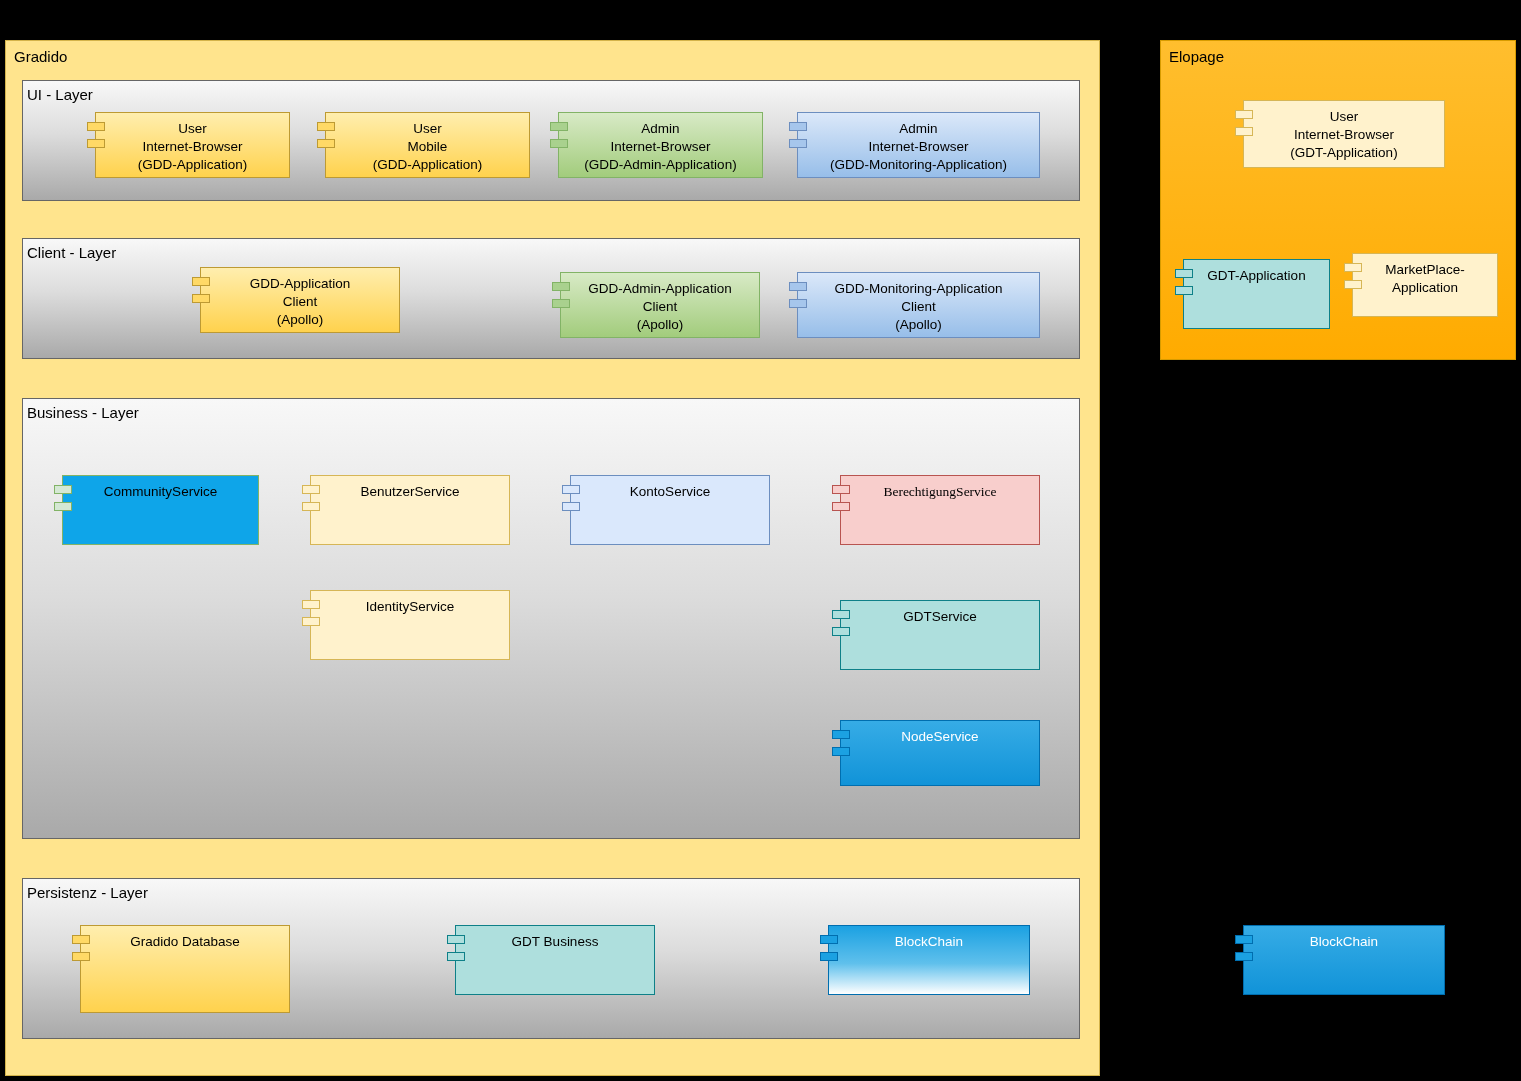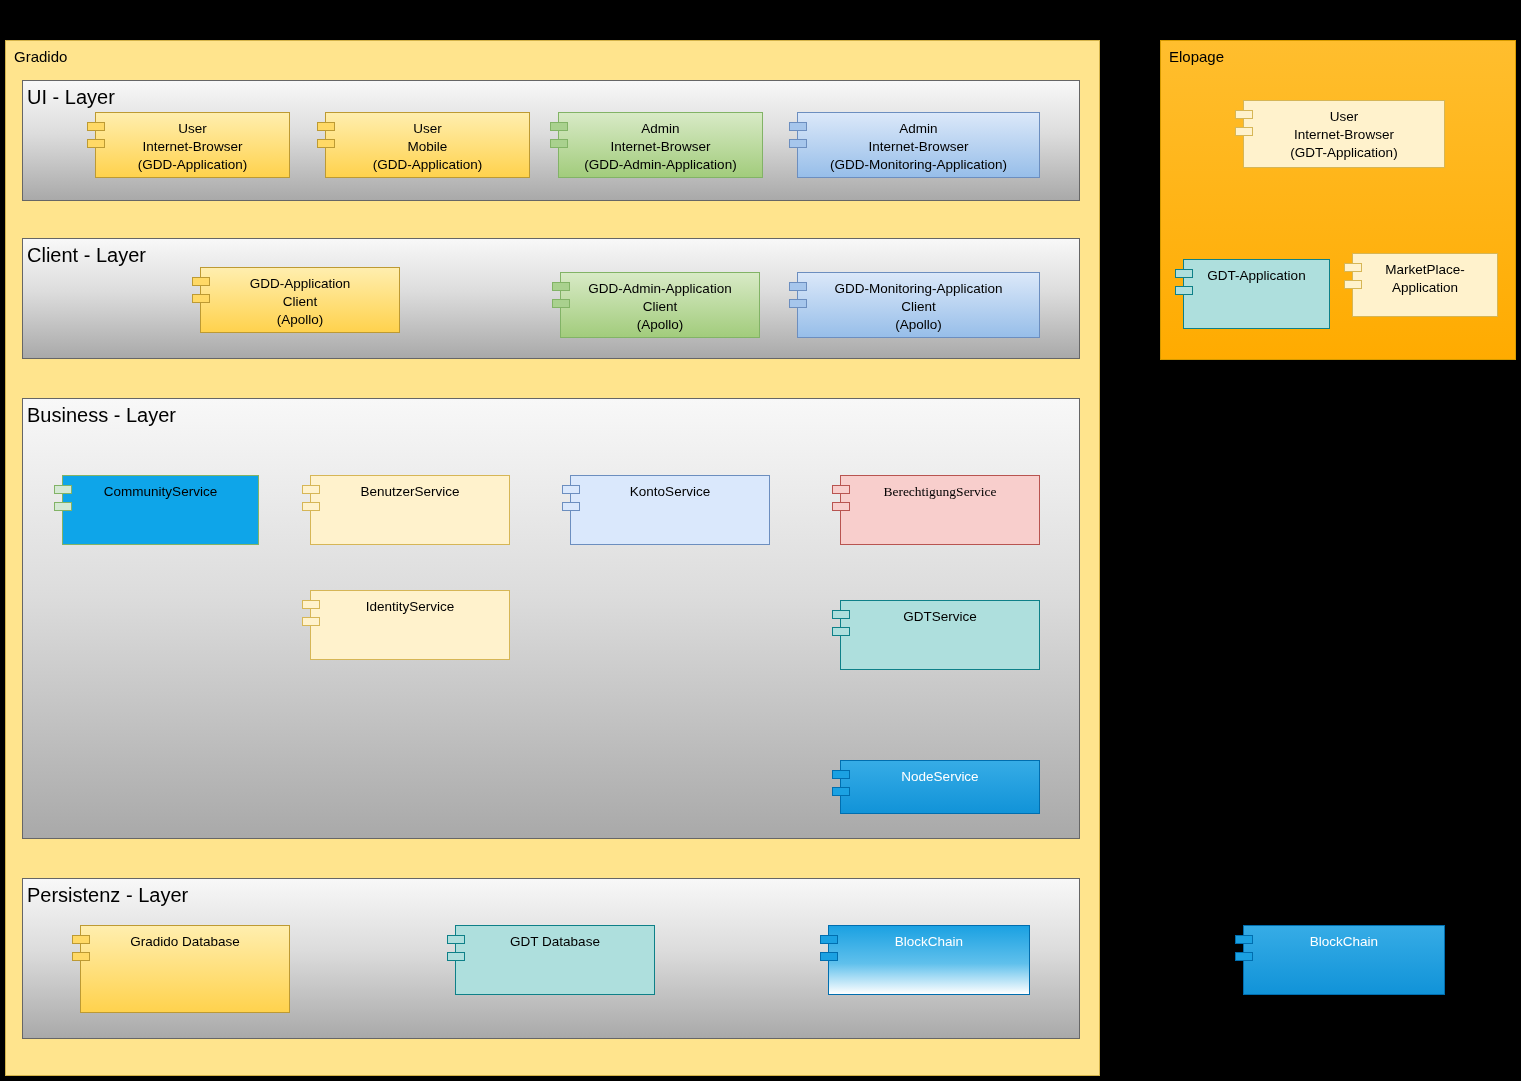--- a/index.html
+++ b/index.html
@@ -2,21 +2,21 @@
 <html><head>
 <meta charset="utf-8">
 <style>
   html,body{margin:0;padding:0;background:#000;}
   #canvas{position:relative;width:1521px;height:1081px;background:#000;overflow:hidden;
           font-family:"Liberation Sans", sans-serif;color:#000;}
   .container-box{position:absolute;box-sizing:border-box;border:1px solid #b08b2e;}
   .container-title{font-size:15px;padding:7px 8px;color:#000;}
   .layer{position:absolute;box-sizing:border-box;border:1px solid #666;
          background:linear-gradient(180deg,#f8f8f8 0%,#dcdcdc 45%,#a9a9a9 100%);}
-  .layer-title{font-size:20px;padding:5px 4px;color:#000;}
+  .layer-title{font-size:15px;padding:5px 4px;color:#000;}
   .comp{position:absolute;box-sizing:border-box;border:1px solid;padding-top:7px;
         text-align:center;font-size:13.5px;line-height:1.35;}
   .comp-label{display:block;white-space:pre-line;}
   .port{position:absolute;left:-9px;width:18px;height:9px;border:1px solid;box-sizing:border-box;}
   .p1{top:9px;} .p2{top:26px;}
 
   
   .c-yellow{background:linear-gradient(180deg,#ffeeae 0%,#ffd24d 100%);border-color:#bd9a33;}
   .c-yellow .port{background:#ffd966;border-color:#bd9a33;}
   .c-paleyellow{background:#fff2cc;border-color:#d6b656;}
@@ -134,38 +134,38 @@
   <div class="comp c-paleyellow" style="left:310px;top:590px;width:200px;height:70px;">
     <span class="port p1"></span>
     <span class="port p2"></span>
     <span class="comp-label">IdentityService</span>
   </div>
   <div class="comp c-teal" style="left:840px;top:600px;width:200px;height:70px;">
     <span class="port p1"></span>
     <span class="port p2"></span>
     <span class="comp-label">GDTService</span>
   </div>
-  <div class="comp c-strongblue" style="left:840px;top:720px;width:200px;height:54px;margin-top:40px;">
+  <div class="comp c-strongblue" style="left:840px;top:720px;width:200px;height:66px;">
     <span class="port p1"></span>
     <span class="port p2"></span>
     <span class="comp-label">NodeService</span>
   </div>
 
   <div class="layer" style="left:22px;top:878px;width:1058px;height:161px;">
     <div class="layer-title">Persistenz - Layer</div>
   </div>
   <div class="comp c-yellow" style="left:80px;top:925px;width:210px;height:88px;">
     <span class="port p1"></span>
     <span class="port p2"></span>
     <span class="comp-label">Gradido Database</span>
   </div>
   <div class="comp c-teal" style="left:455px;top:925px;width:200px;height:70px;">
     <span class="port p1"></span>
     <span class="port p2"></span>
-    <span class="comp-label">GDT Database</span>
+    <span class="comp-label">GDT Business</span>
   </div>
   <div class="comp c-bluewhite" style="left:828px;top:925px;width:202px;height:70px;">
     <span class="port p1"></span>
     <span class="port p2"></span>
     <span class="comp-label">BlockChain</span>
   </div>
 
   <div class="container-box elopage-bg" style="left:1160px;top:40px;width:356px;height:320px;">
     <div class="container-title">Elopage</div>
   </div>

